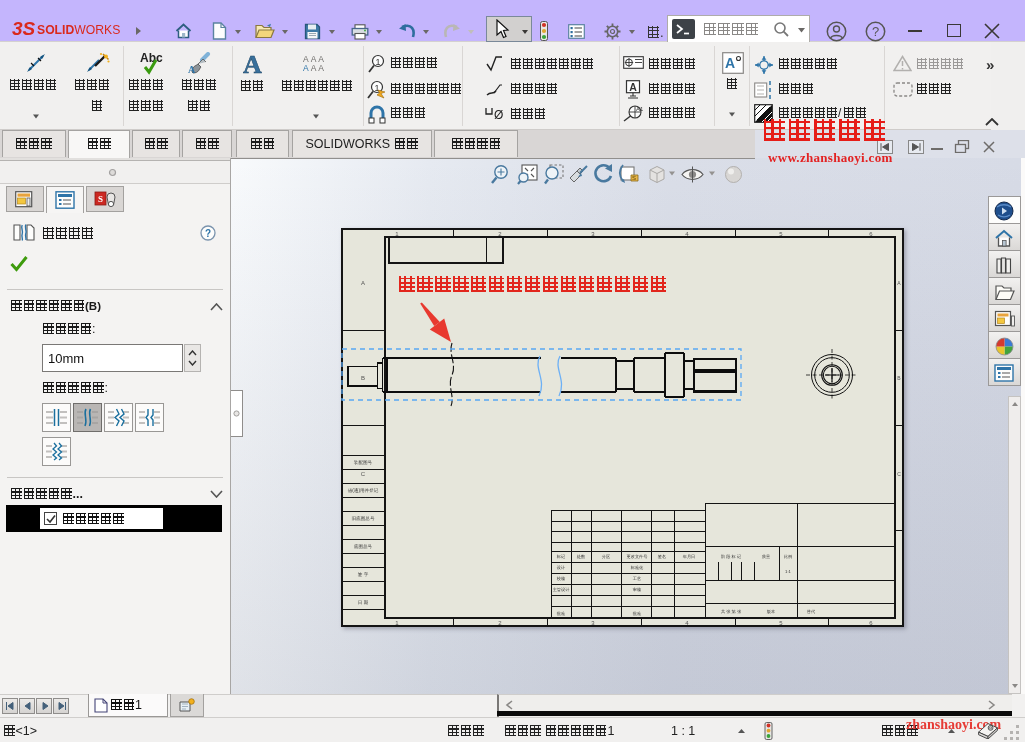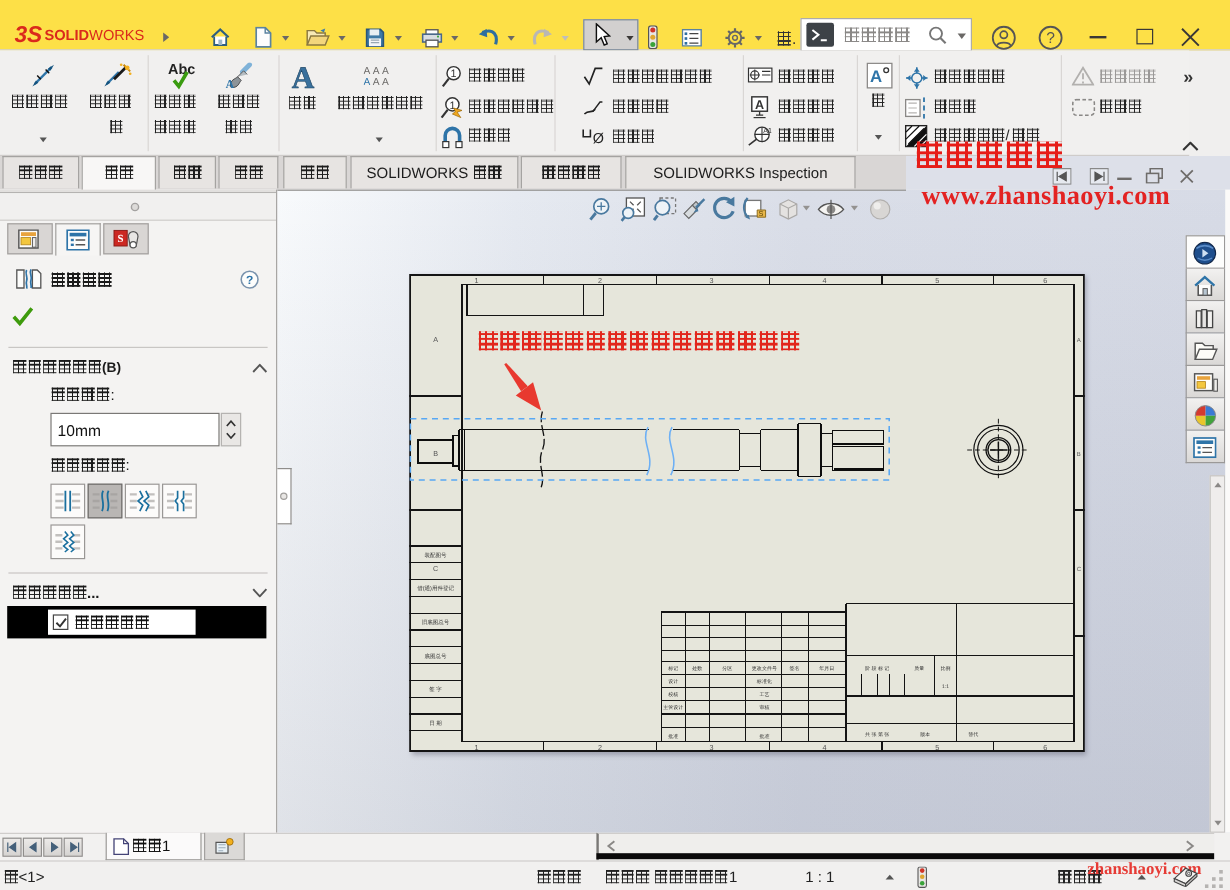--- a/index.html
+++ b/index.html
@@ -3,21 +3,21 @@
 *{margin:0;padding:0;box-sizing:border-box}
 body{width:1025px;height:742px;overflow:hidden;font-family:"Liberation Sans",sans-serif;background:#f0efee;position:relative}
 .ab{position:absolute}
 .z{display:inline-block;width:.84em;height:.9em;margin:0 .08em;vertical-align:-.08em;background-image:repeating-linear-gradient(0deg,currentColor 0 .085em,transparent .085em .26em),repeating-linear-gradient(90deg,currentColor 0 .085em,transparent .085em .33em)}
 .t12{font-size:12px;color:#222;letter-spacing:1.5px}
 .gry{color:#9b9998}
 svg{display:block}
 .zdense .z{background-image:repeating-linear-gradient(0deg,currentColor 0 .1em,transparent .1em .235em),repeating-linear-gradient(90deg,currentColor 0 .1em,transparent .1em .3em)}
 </style></head><body>
 
-<div class="ab" style="left:0;top:0;width:1025px;height:42px;background:#fde047;border-bottom:1px solid #d4d1cf">
+<div class="ab" style="left:0;top:0;width:1025px;height:42px;background:#c4b5fd;border-bottom:1px solid #d4d1cf">
 <svg class="ab" style="left:12px;top:19px" width="125" height="20" viewBox="0 0 125 20">
 <text x="0" y="16" font-size="19" font-weight="bold" font-style="italic" fill="#da291c" font-family="Liberation Sans">3S</text>
 <text x="25" y="14.5" font-size="12.2" font-weight="bold" fill="#da291c" font-family="Liberation Sans">SOLID<tspan font-weight="normal">WORKS</tspan></text>
 </svg>
 <svg class="ab" style="left:134px;top:26px" width="9" height="10">
       <path d="M2,1 L7,5 L2,9 Z" fill="#6a6866"></path>
     </svg>
 
 <svg class="ab" style="left:175px;top:23px" width="17" height="16" viewBox="0 0 17 16">
       <path d="M1.5,8 L8.5,1.5 L15.5,8" fill="none" stroke="#2e5e80" stroke-width="1.8"></path>
@@ -319,21 +319,20 @@
 .cmtab{position:absolute;top:0;height:27px;background:#e7e4e2;border:1px solid #a5a3a1;border-bottom:none;font-size:12.5px;color:#1c1c1c;text-align:center;line-height:26px}
 .cmtab.act{background:#f8f7f6;height:28px;z-index:2}
 </style>
 <div class="cmtab" style="left:2px;width:64px"><i class="z"></i><i class="z"></i><i class="z"></i></div>
 <div class="cmtab act" style="left:68px;width:62px"><i class="z"></i><i class="z"></i></div>
 <div class="cmtab" style="left:132px;width:48px"><i class="z"></i><i class="z"></i></div>
 <div class="cmtab" style="left:182px;width:50px"><i class="z"></i><i class="z"></i></div>
 <div class="cmtab" style="left:236px;width:53px"><i class="z"></i><i class="z"></i></div>
 <div class="cmtab" style="left:292px;width:140px">SOLIDWORKS <i class="z"></i><i class="z"></i></div>
 <div class="cmtab" style="left:434px;width:84px"><i class="z"></i><i class="z"></i><i class="z"></i><i class="z"></i></div>
-<div class="cmtab" style="left:521px;width:192px">SOLIDWORKS Inspection</div>
 
 <svg class="ab" style="left:877px;top:10px" width="16" height="14" viewBox="0 0 16 14">
       <rect x="0.5" y="0.5" width="15" height="13" fill="#e7eaf0" stroke="#888"></rect>
       <path d="M4,3.2 V10.8 M5.5,7 L11.5,3.5 V10.5 Z" stroke="#555" fill="#555"></path>
     </svg>
 <svg class="ab" style="left:908px;top:10px" width="16" height="14" viewBox="0 0 16 14">
       <rect x="0.5" y="0.5" width="15" height="13" fill="#e7eaf0" stroke="#888"></rect>
       <path d="M12,3.2 V10.8 M10.5,7 L4.5,3.5 V10.5 Z" stroke="#555" fill="#555"></path>
     </svg>
 <div class="ab" style="left:931px;top:18px;width:12px;height:2px;background:#6e6c6a"></div>
@@ -759,21 +758,21 @@
         <rect x="12" y="6" width="3" height="3"></rect>
         <rect x="12" y="12" width="3" height="3"></rect>
         <rect x="6" y="6" width="3" height="3"></rect>
         <rect x="6" y="12" width="3" height="3"></rect>
         <rect x="0" y="12" width="3" height="3"></rect>
       </g>
     </svg>
 </div>
 
 <div class="ab zdense" style="left:762px;top:116px;font-size:25px;font-weight:bold;color:#e61d18;letter-spacing:15px;white-space:nowrap"><i class="z"></i><i class="z"></i><i class="z"></i><i class="z"></i><i class="z"></i></div>
-<div class="ab" style="left:768px;top:150px;font-size:22px;font-weight:bold;color:#e32222;font-family:'Liberation Serif',serif;white-space:nowrap;letter-spacing:.3px">www.zhanshaoyi.com</div>
+<div class="ab" style="left:768px;top:150px;font-size:13px;font-weight:bold;color:#e32222;font-family:'Liberation Serif',serif;white-space:nowrap;letter-spacing:.3px">www.zhanshaoyi.com</div>
 <div class="ab" style="left:906px;top:717px;font-size:14px;font-weight:bold;color:#e63b35;font-family:'Liberation Serif',serif;white-space:nowrap">zhanshaoyi.com</div>
 <svg class="ab" style="left:976px;top:721px" width="24" height="18" viewBox="0 0 28 21">
     <path d="M3,13 L14,3 L25,8 L14,18 Z" fill="#f5f4f2" stroke="#444" stroke-width="1.1"></path>
     <path d="M3,13 L3,16 L14,21 L14,18 Z" fill="#d8d6d4" stroke="#444" stroke-width="1.1"></path>
     <path d="M14,18 L14,21 L25,11 L25,8 Z" fill="#c8c6c4" stroke="#444" stroke-width="1.1"></path>
     <circle cx="17" cy="8" r="2.8" fill="none" stroke="#444" stroke-width="1.1"></circle>
     <circle cx="17" cy="8" r="1.2" fill="none" stroke="#444" stroke-width="0.8"></circle>
   </svg>
 
 </body></html>

